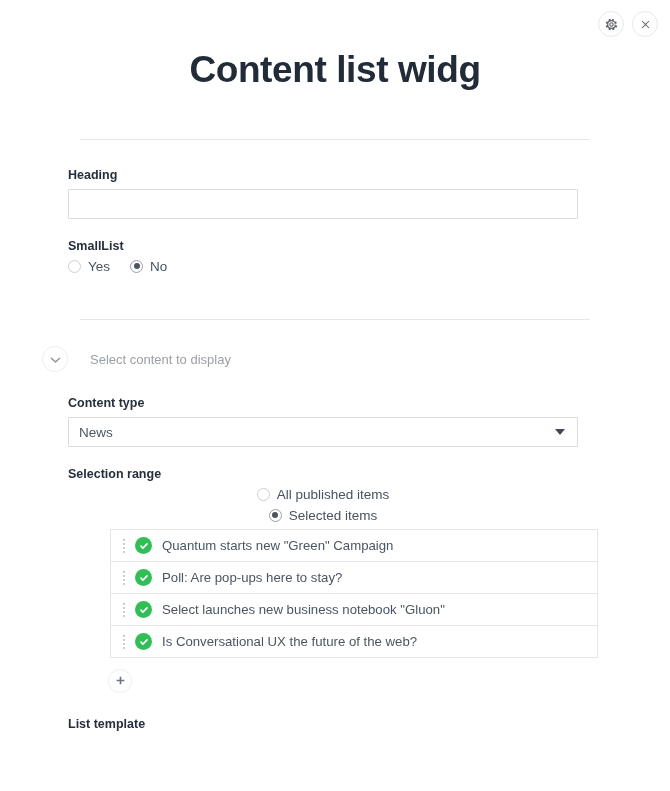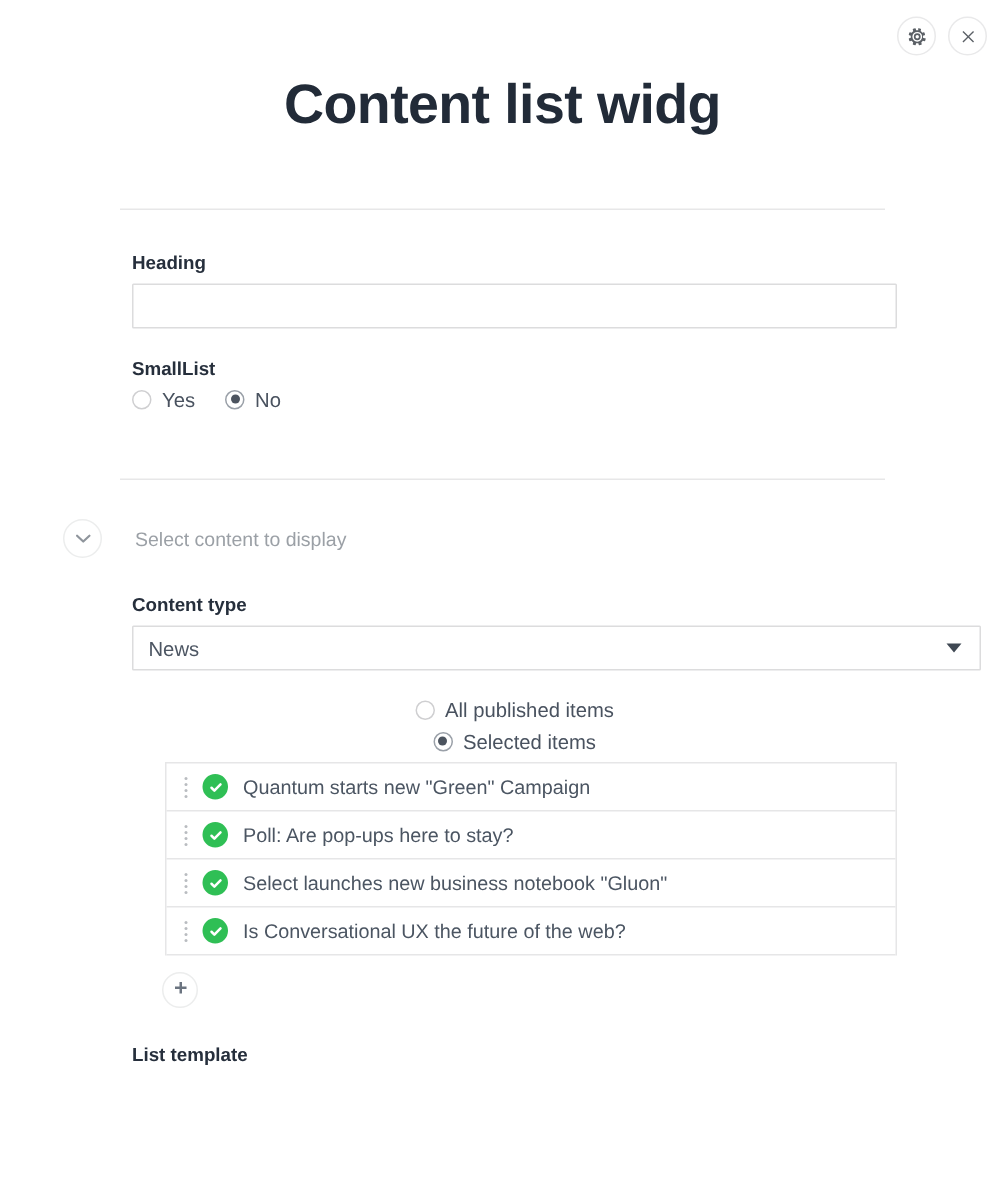--- a/index.html
+++ b/index.html
@@ -59,21 +59,21 @@
   .divider {
     height: 1px;
     background: #e7e7e8;
     margin: 0 auto;
     width: 510px;
   }
   .divider.first { margin-top: 48px; }
   .divider.second { margin-top: 46px; }
 
   .field-block {
-    margin-left: 88px;
+    margin-left: 68px;
     width: 510px;
   }
 
   .field-label {
     font-size: 12.5px;
     font-weight: bold;
     color: #262f3c;
     margin-bottom: 7px;
     display: block;
   }
@@ -157,21 +157,21 @@
     box-sizing: border-box;
   }
   .section-title {
     font-size: 13px;
     color: #9ba0a6;
     font-weight: normal;
   }
 
   
   .select-box {
-    width: 566px;
+    width: 510px;
     height: 30px;
     border: 1px solid #dcdcdd;
     background: #fff;
     box-sizing: border-box;
     display: flex;
     align-items: center;
     padding: 0 10px;
     font-size: 13.5px;
     color: #4d5663;
     position: relative;
@@ -331,20 +331,21 @@
   <div class="field-block">
     <label class="field-label">Content type</label>
     <div class="select-box">
       <span>News</span>
       <span class="select-arrow"></span>
     </div>
   </div>
 
   <div class="spacer-20"></div>
   <div class="field-block">
+    <label class="field-label">Selection range</label>
     <div class="radio-group-vertical">
       <div class="radio-item">
         <span class="radio-circle"></span>
         <span class="radio-label">All published items</span>
       </div>
       <div class="radio-item">
         <span class="radio-circle checked"></span>
         <span class="radio-label">Selected items</span>
       </div>
     </div>

